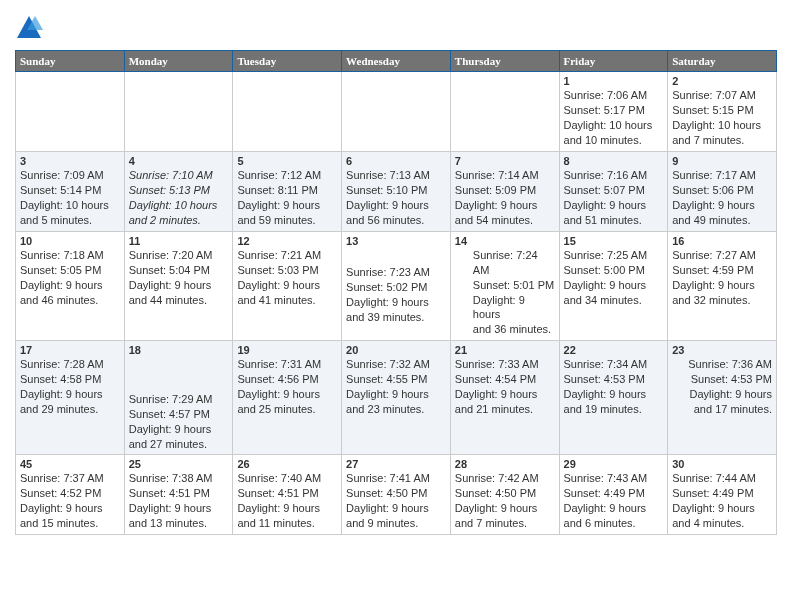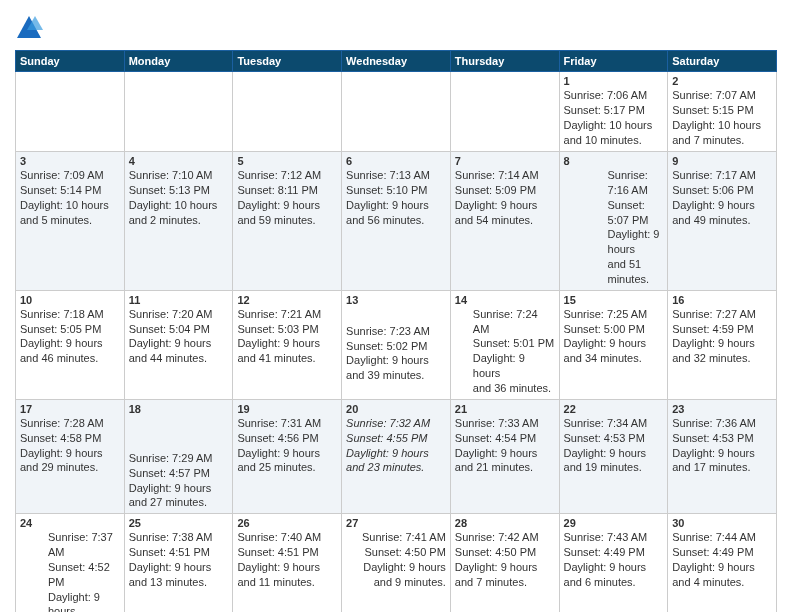--- a/index.html
+++ b/index.html
@@ -58,27 +58,28 @@
     .location {
       font-size: 15px;
       color: #555;
     }
     table {
       width: 100%;
       border-collapse: collapse;
       table-layout: fixed;
     }
     thead tr th {
-      background: #0c4a6e;
+      background: #737373;
       color: white;
       font-size: 11px;
       font-weight: bold;
       padding: 4px 4px;
       text-align: left;
       border: 1px solid #1a5fa0;
+      font-family: Liberation Serif, serif;
     }
     tbody tr td {
       border: 1px solid #ccc;
       vertical-align: top;
       padding: 3px 4px;
       font-size: 9.5px;
       color: #333;
       height: 80px;
     }
     tbody tr:nth-child(odd) td {
@@ -160,21 +161,21 @@
         <tr>
           <td>
             <span class="day-number">3</span>
             <div class="day-info" style="white-space: pre-line;">Sunrise: 7:09 AM
 Sunset: 5:14 PM
 Daylight: 10 hours
 and 5 minutes.</div>
           </td>
           <td>
             <span class="day-number">4</span>
-            <div class="day-info" style="white-space: pre-line;">Sunrise: 7:10 AM
+            <div class="day-info" style="white-space: pre-line; font-style: italic;">Sunrise: 7:10 AM
 Sunset: 5:13 PM
 Daylight: 10 hours
 and 2 minutes.</div>
           </td>
           <td>
             <span class="day-number">5</span>
             <div class="day-info" style="white-space: pre-line;">Sunrise: 7:12 AM
 Sunset: 8:11 PM
 Daylight: 9 hours
 and 59 minutes.</div>
@@ -188,21 +189,21 @@
           </td>
           <td>
             <span class="day-number">7</span>
             <div class="day-info" style="white-space: pre-line;">Sunrise: 7:14 AM
 Sunset: 5:09 PM
 Daylight: 9 hours
 and 54 minutes.</div>
           </td>
           <td>
             <span class="day-number">8</span>
-            <div class="day-info" style="white-space: pre-line; margin-left: 44px;">Sunrise: 7:16 AM
+            <div class="day-info" style="white-space: pre-line;">Sunrise: 7:16 AM
 Sunset: 5:07 PM
 Daylight: 9 hours
 and 51 minutes.</div>
           </td>
           <td>
             <span class="day-number">9</span>
             <div class="day-info" style="white-space: pre-line;">Sunrise: 7:17 AM
 Sunset: 5:06 PM
 Daylight: 9 hours
 and 49 minutes.</div>
@@ -276,72 +277,72 @@
           </td>
           <td>
             <span class="day-number">19</span>
             <div class="day-info" style="white-space: pre-line;">Sunrise: 7:31 AM
 Sunset: 4:56 PM
 Daylight: 9 hours
 and 25 minutes.</div>
           </td>
           <td>
             <span class="day-number">20</span>
-            <div class="day-info" style="white-space: pre-line; font-style: italic;">Sunrise: 7:32 AM
+            <div class="day-info" style="white-space: pre-line;">Sunrise: 7:32 AM
 Sunset: 4:55 PM
 Daylight: 9 hours
 and 23 minutes.</div>
           </td>
           <td>
             <span class="day-number">21</span>
             <div class="day-info" style="white-space: pre-line;">Sunrise: 7:33 AM
 Sunset: 4:54 PM
 Daylight: 9 hours
 and 21 minutes.</div>
           </td>
           <td>
             <span class="day-number">22</span>
             <div class="day-info" style="white-space: pre-line;">Sunrise: 7:34 AM
 Sunset: 4:53 PM
 Daylight: 9 hours
 and 19 minutes.</div>
           </td>
           <td>
             <span class="day-number">23</span>
-            <div class="day-info" style="white-space: pre-line;">Sunrise: 7:36 AM
+            <div class="day-info" style="white-space: pre-line; text-align: right;">Sunrise: 7:36 AM
 Sunset: 4:53 PM
 Daylight: 9 hours
 and 17 minutes.</div>
           </td>
         </tr>
         <tr>
           <td>
-            <span class="day-number">24</span>
-            <div class="day-info" style="white-space: pre-line; margin-left: 28px;">Sunrise: 7:37 AM
+            <span class="day-number">45</span>
+            <div class="day-info" style="white-space: pre-line;">Sunrise: 7:37 AM
 Sunset: 4:52 PM
 Daylight: 9 hours
 and 15 minutes.</div>
           </td>
           <td>
             <span class="day-number">25</span>
             <div class="day-info" style="white-space: pre-line;">Sunrise: 7:38 AM
 Sunset: 4:51 PM
 Daylight: 9 hours
 and 13 minutes.</div>
           </td>
           <td>
             <span class="day-number">26</span>
             <div class="day-info" style="white-space: pre-line;">Sunrise: 7:40 AM
 Sunset: 4:51 PM
 Daylight: 9 hours
 and 11 minutes.</div>
           </td>
           <td>
             <span class="day-number">27</span>
-            <div class="day-info" style="white-space: pre-line; text-align: right;">Sunrise: 7:41 AM
+            <div class="day-info" style="white-space: pre-line;">Sunrise: 7:41 AM
 Sunset: 4:50 PM
 Daylight: 9 hours
 and 9 minutes.</div>
           </td>
           <td>
             <span class="day-number">28</span>
             <div class="day-info" style="white-space: pre-line;">Sunrise: 7:42 AM
 Sunset: 4:50 PM
 Daylight: 9 hours
 and 7 minutes.</div>

